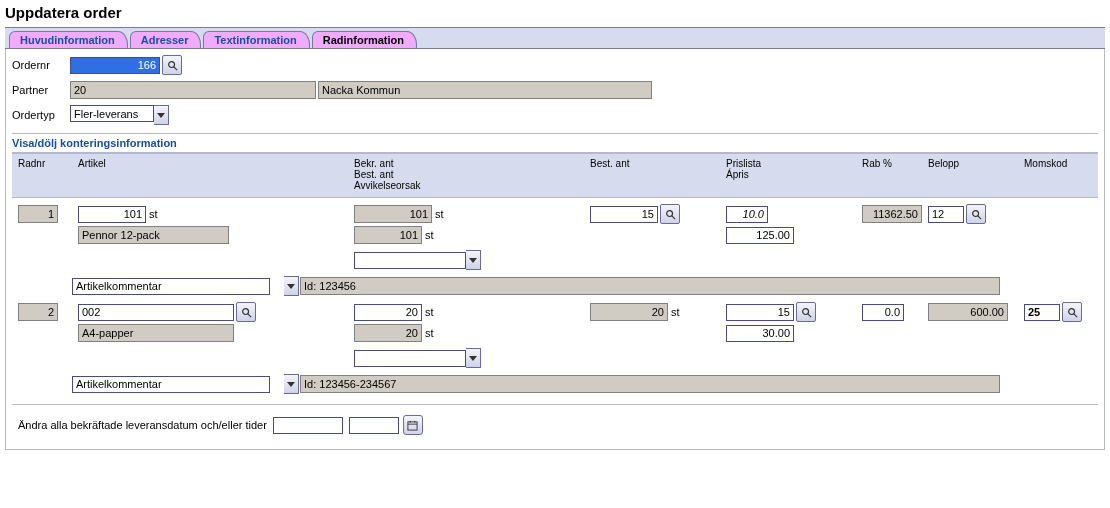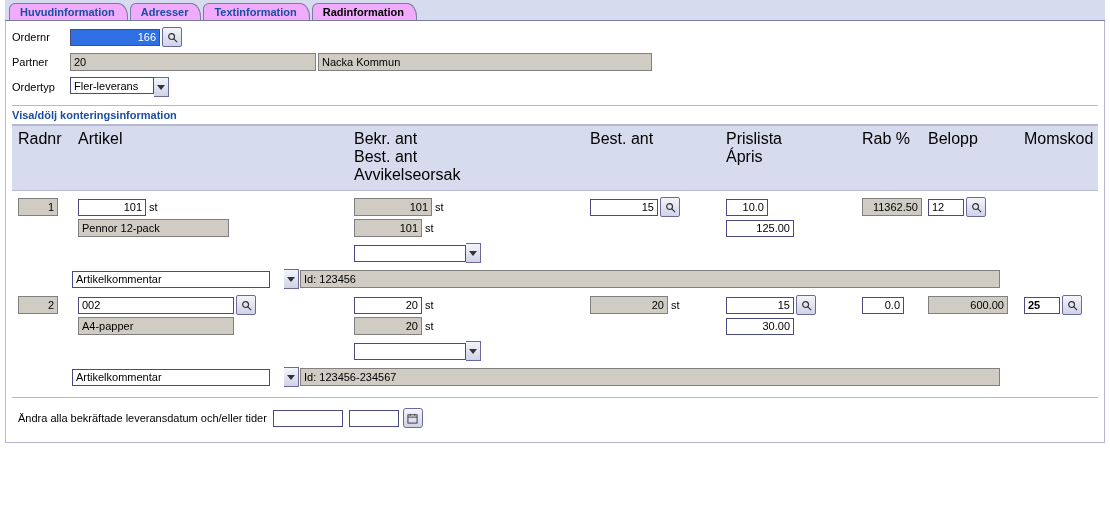--- a/index.html
+++ b/index.html
@@ -122,21 +122,21 @@
   }
   
   .lines-head {
     display: grid;
     grid-template-columns: 54px 270px 230px 130px 130px 60px 90px 100px;
     gap: 6px;
     background: #d6dced;
     border-top: 1px solid #b5b8cf;
     border-bottom: 1px solid #b5b8cf;
     padding: 4px 6px 6px 6px;
-    font-size: 16px;
+    font-size: 10px;
   }
   .line {
     margin-top: 6px;
   }
   .lrow {
     display: grid;
     grid-template-columns: 54px 270px 230px 130px 130px 60px 90px 100px;
     gap: 6px;
     padding: 0 6px;
     align-items: center;
@@ -167,20 +167,21 @@
     margin-left:4px;
     display:inline-flex;align-items:center;justify-content:center;
     cursor:pointer;
   }
   .cal svg{width:11px;height:11px;}
 </style>
 </head>
 <body>
 
 <div class="page">
+  <div class="title">Uppdatera order</div>
 
   <div class="tabbar">
     <div class="tab">Huvudinformation</div>
     <div class="tab">Adresser</div>
     <div class="tab">Textinformation</div>
     <div class="tab active">Radinformation</div>
   </div>
 
   <div class="body">
 
@@ -241,21 +242,21 @@
         <div class="cell">
           <input class="input right" style="width: 68px;" value="15">
           <span class="mag">
               <svg viewBox="0 0 12 12">
                 <circle cx="5" cy="5" r="3.2" fill="none" stroke="#333" stroke-width="1.3"></circle>
                 <line x1="7.5" y1="7.5" x2="11" y2="11" stroke="#333" stroke-width="1.3"></line>
               </svg>
             </span>
         </div>
         <div class="cell">
-            <input class="input right" style="width: 42px;" value="10.0">
+            <input class="input right" style="width: 42px; font-style: italic;" value="10.0">
           </div>
         <div class="cell">
             <div class="readonly right" style="width:88px">11362.50</div>
           </div>
         <div class="cell">
           <input class="input" style="width: 36px;" value="12">
           <span class="mag">
               <svg viewBox="0 0 12 12">
                 <circle cx="5" cy="5" r="3.2" fill="none" stroke="#333" stroke-width="1.3"></circle>
                 <line x1="7.5" y1="7.5" x2="11" y2="11" stroke="#333" stroke-width="1.3"></line>

